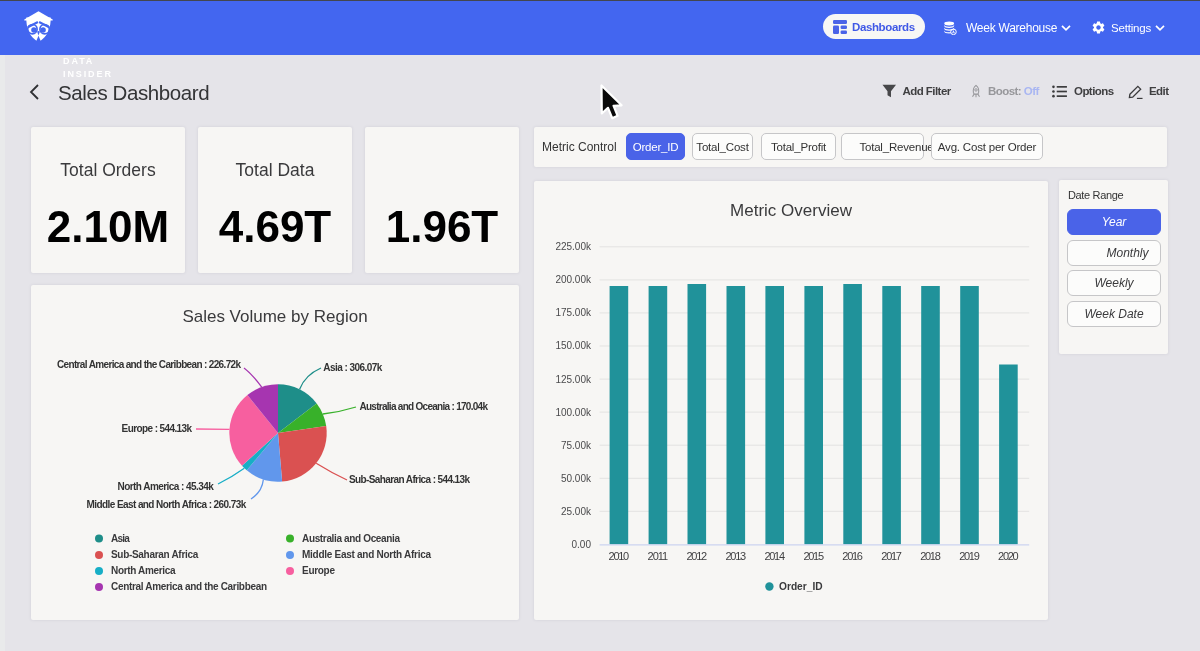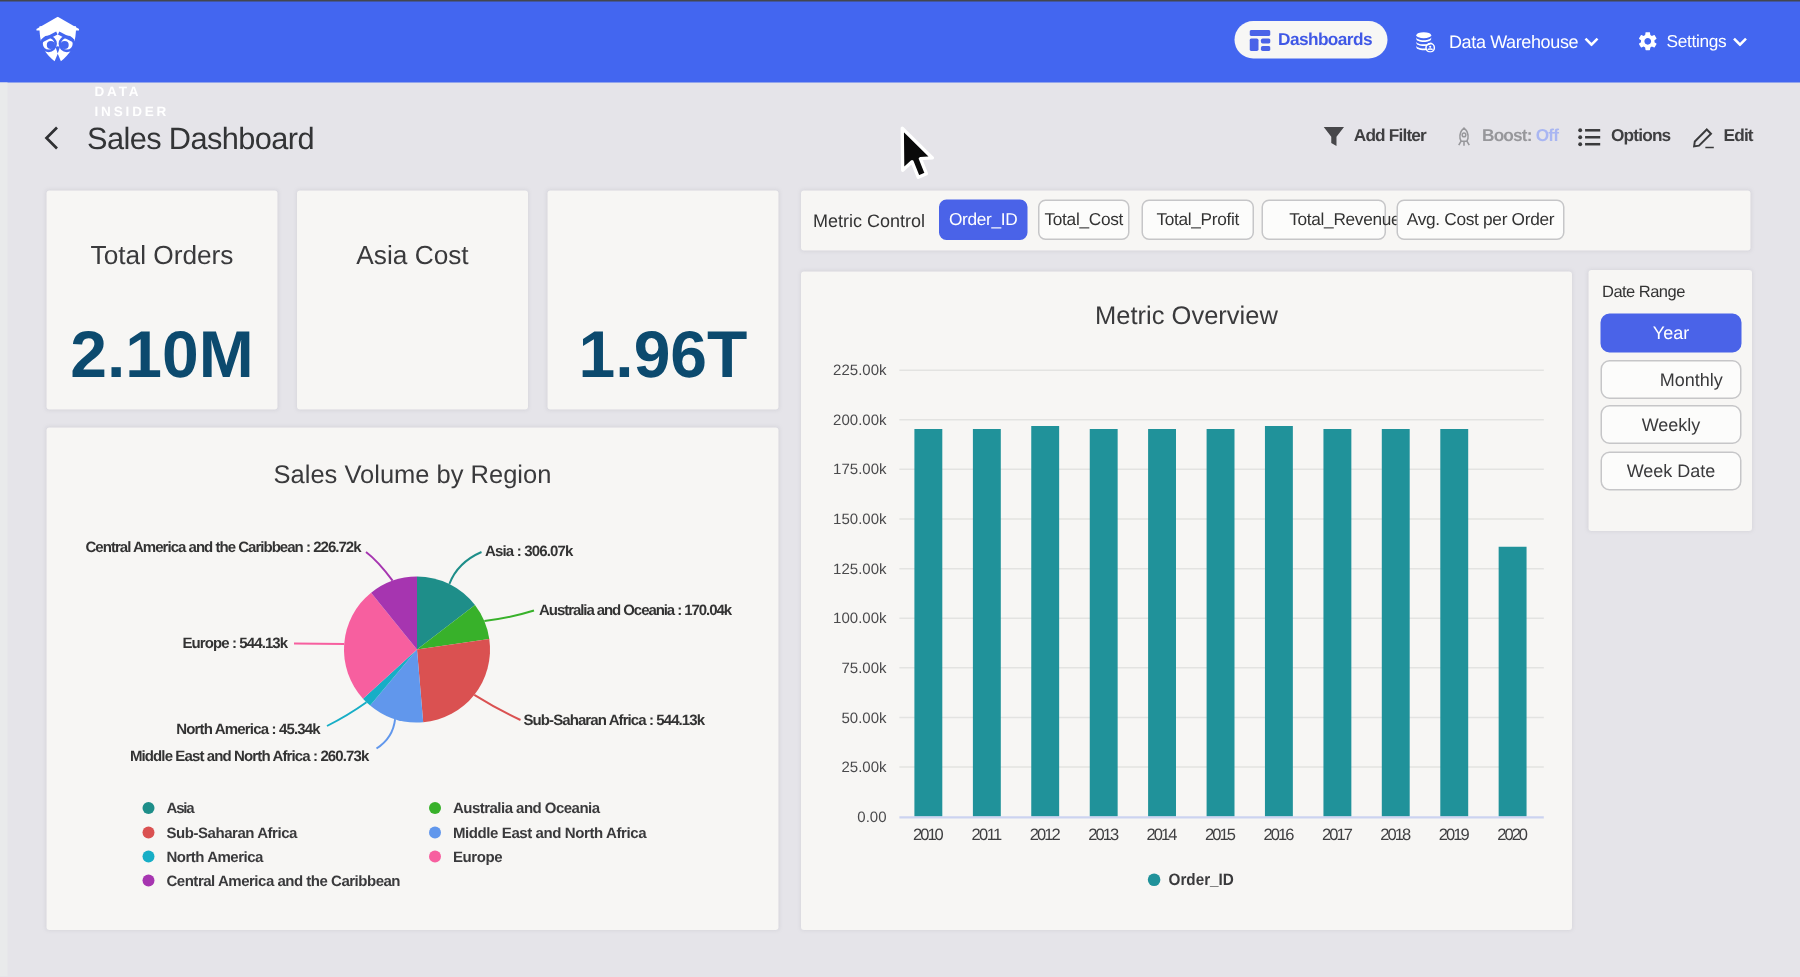--- a/index.html
+++ b/index.html
@@ -19,28 +19,28 @@
 #dw { left:943px; font-size:12px; letter-spacing:-0.25px; }
 #st { left:1091px; font-size:11.5px; letter-spacing:-0.2px; } #st svg { margin-right:5px !important; }
 .caret { display:inline-block; margin-left:4px; width:10px; height:6px; }
 
 #hdr-back { position:absolute; left:29px; top:84px; }
 #hdr-title { position:absolute; left:58px; top:81px; font-size:20.5px; letter-spacing:-0.4px; color:#333436;text-align:center; }
 .hitem { position:absolute; top:83px; font-size:11.5px; font-weight:bold; letter-spacing:-0.55px; color:#3f3f41; display:flex; align-items:center; height:16px; }
 
 .card { position:absolute; background:#f7f6f4; border-radius:2px; box-shadow:0 0 3px rgba(120,120,140,0.18); }
 .kpi-t { position:absolute; width:100%; text-align:center; top:33px; font-size:17.5px; color:#3a3a3c; }
-.kpi-v { position:absolute; width:100%; text-align:center; top:75px; font-size:44px; font-weight:bold; color:#0c4a6e;margin-top:10px; }
+.kpi-v { position:absolute; width:100%; text-align:center; top:75px; font-size:44px; font-weight:bold; color:#000000; }
 
 #mc-label { position:absolute; left:542px; top:139.5px; font-size:12px; color:#333; }
 .mbtn { position:absolute; top:133px; height:27px; background:#fcfcfb; border:1px solid #c6c6c8; border-radius:5px; font-size:11.5px; letter-spacing:-0.2px; color:#333; display:flex; align-items:center; justify-content:center; white-space:nowrap; }
 .mbtn.sel { background:#4a63e8; border-color:#4a63e8; color:#fff; }
 
 #dr-label { position:absolute; left:1068px; top:188.5px; font-size:11px; letter-spacing:-0.35px; color:#333; }
-.dbtn { position:absolute; left:1067px; width:94px; height:26px; background:#fcfcfb; border:1px solid #c6c6c8; border-radius:6px; font-size:12px; color:#3a3a3c; display:flex; align-items:center; justify-content:center; }
+.dbtn { position:absolute; left:1067px; width:94px; height:26px; background:#fcfcfb; border:1px solid #c6c6c8; border-radius:6px; font-size:12px; color:#3a3a3c; display:flex; align-items:center; justify-content:center;font-style:italic; }
 .dbtn.sel { background:#4a63e8; border-color:#4a63e8; color:#fff; }
 
 #pie-title { position:absolute; left:31px; width:488px; top:307px; text-align:center; font-size:17px; color:#3a3a3c; }
 #bar-title { position:absolute; left:534px; width:514px; top:201px; text-align:center; font-size:17px; color:#3a3a3c; }
 
 #cursor { position:absolute; left:598px; top:84px; }
 </style>
 </head>
 <body>
 
@@ -73,21 +73,21 @@
 <div class="topitem" id="dw">
   <svg width="14" height="14" viewBox="0 0 16 17" style="margin-right:9px">
     <ellipse cx="7" cy="3" rx="6" ry="2.4" fill="#fff"></ellipse>
     <path d="M1 4.6 C1 5.9 3.7 7 7 7 C10.3 7 13 5.9 13 4.6 V6 C13 7.3 10.3 8.4 7 8.4 C3.7 8.4 1 7.3 1 6 Z" fill="#fff"></path>
     <path d="M1 8 C1 9.3 3.7 10.4 7 10.4 C10.3 10.4 13 9.3 13 8 V9.4 C13 10.7 10.3 11.8 7 11.8 C3.7 11.8 1 10.7 1 9.4 Z" fill="#fff"></path>
     <path d="M1 11.4 C1 12.7 3.7 13.8 7 13.8 C7.7 13.8 8.4 13.75 9 13.65 V15 C8.4 15.1 7.7 15.2 7 15.2 C3.7 15.2 1 14.1 1 12.8 Z" fill="#fff"></path>
     <circle cx="12.2" cy="13.2" r="3.4" fill="none" stroke="#fff" stroke-width="1.2"></circle>
     <circle cx="12.2" cy="12.4" r="0.9" fill="#fff"></circle>
     <path d="M10.3 14.8 C10.6 13.9 13.8 13.9 14.1 14.8" fill="none" stroke="#fff" stroke-width="1.1"></path>
   </svg>
-  <span>Data Warehouse</span>
+  <span>Week Warehouse</span>
   <svg class="caret" viewBox="0 0 10 6">
       <path d="M1 0.8 L5 4.8 L9 0.8" fill="none" stroke="#fff" stroke-width="1.7"></path>
     </svg>
 </div>
 
 <div class="topitem" id="st">
   <svg width="15" height="15" viewBox="0 0 24 24" style="margin-right:8px">
     <path fill="#fff" fill-rule="evenodd" d="M19.14,12.94c0.04-0.3,0.06-0.61,0.06-0.94c0-0.32-0.02-0.64-0.07-0.94l2.03-1.58c0.18-0.14,0.23-0.41,0.12-0.61 l-1.92-3.32c-0.12-0.22-0.37-0.29-0.59-0.22l-2.39,0.96c-0.5-0.38-1.03-0.7-1.62-0.94L14.4,2.81c-0.04-0.24-0.24-0.41-0.48-0.41 h-3.84c-0.24,0-0.43,0.17-0.47,0.41L9.25,5.35C8.66,5.59,8.12,5.92,7.63,6.29L5.24,5.33c-0.22-0.08-0.47,0-0.59,0.22L2.74,8.87 C2.62,9.08,2.66,9.34,2.86,9.48l2.03,1.58C4.84,11.36,4.8,11.69,4.8,12s0.02,0.64,0.07,0.94l-2.03,1.58 c-0.18,0.14-0.23,0.41-0.12,0.61l1.92,3.32c0.12,0.22,0.37,0.29,0.59,0.22l2.39-0.96c0.5,0.38,1.03,0.7,1.62,0.94l0.36,2.54 c0.05,0.24,0.24,0.41,0.48,0.41h3.84c0.24,0,0.44-0.17,0.47-0.41l0.36-2.54c0.59-0.24,1.13-0.56,1.62-0.94l2.39,0.96 c0.22,0.08,0.47,0,0.59-0.22l1.92-3.32c0.12-0.22,0.07-0.47-0.12-0.61L19.14,12.94z M12,15.6c-1.98,0-3.6-1.62-3.6-3.6 s1.62-3.6,3.6-3.6s3.6,1.62,3.6,3.6S13.98,15.6,12,15.6z"></path>
   </svg>
   <span>Settings</span>
@@ -131,21 +131,22 @@
     <path d="M9.5 15.4 H15.5" stroke="#3a3a3c" stroke-width="1.3"></path>
   </svg>
   Edit
 </div>
 
 <div class="card" style="left:31px; top:127px; width:154px; height:146px;">
   <div class="kpi-t">Total Orders</div>
     <div class="kpi-v">2.10M</div>
 </div>
 <div class="card" style="left:198px; top:127px; width:154px; height:146px;">
-  <div class="kpi-t">Asia Cost</div>
+  <div class="kpi-t">Total Data</div>
+    <div class="kpi-v">4.69T</div>
 </div>
 <div class="card" style="left:365px; top:127px; width:154px; height:146px;">
     <div class="kpi-v">1.96T</div>
 </div>
 
 <div class="card" style="left:534px; top:127px; width:633px; height:40px;"></div>
 <div id="mc-label">Metric Control</div>
 <div class="mbtn sel" style="left:626px; width:59px;">Order_ID</div>
 <div class="mbtn" style="left:692px; width:61px;">Total_Cost</div>
 <div class="mbtn" style="left:761px; width:75px;">Total_Profit</div>

